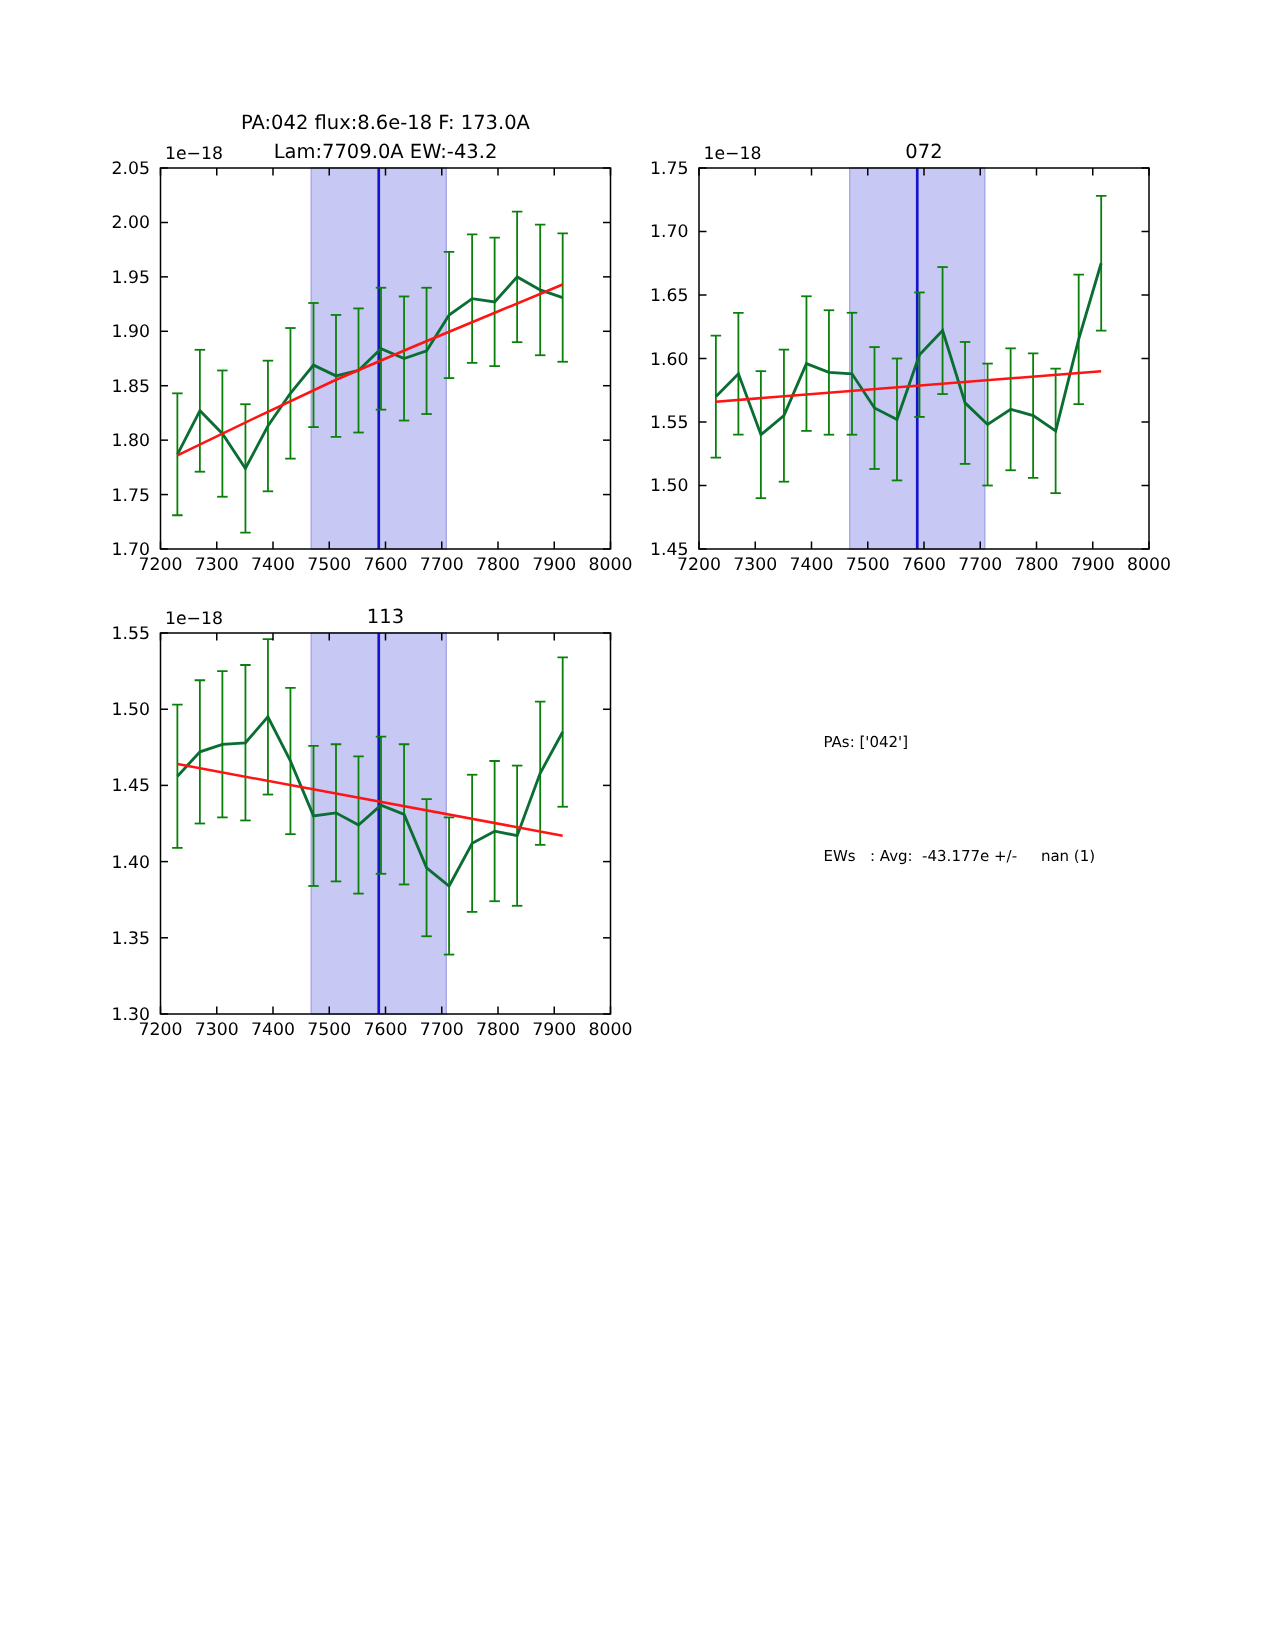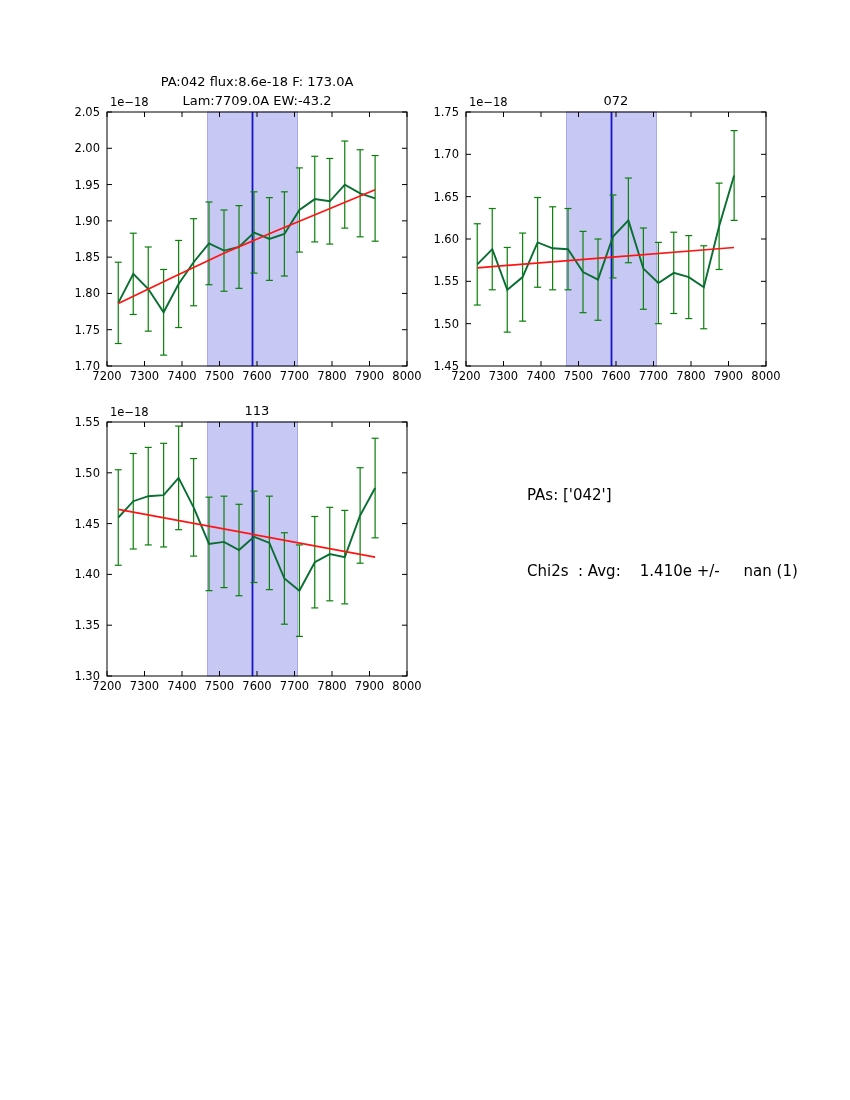--- a/index.html
+++ b/index.html
@@ -7,22 +7,22 @@
     position:relative;
     width:850px;height:1100px;
     background:#ffffff;
     font-family:"DejaVu Sans", sans-serif;
     overflow:hidden;
   }
   .chart{position:absolute;width:372px;height:335px;}
   .chart svg{display:block;}
   .stats{
     position:absolute;
-    left:527px;top:432px;
-    font-size:15px;
+    left:549px;top:432px;
+    font-size:10px;
     line-height:25.4px;
     color:#000;
     white-space:pre;
   }
   text{font-family:"DejaVu Sans", sans-serif;fill:#000;}
 </style>
 </head>
 <body>
 
 <div class="figure">
@@ -380,15 +380,15 @@
           <text x="40" y="56" text-anchor="end" font-size="11.5">1.55</text>
         </g>
         <rect x="47" y="52" width="300" height="254" fill="none" stroke="#000000" stroke-width="1"></rect>
         <text x="50" y="46" font-size="11.5">1e−18</text>
         <text x="197" y="45" text-anchor="middle" font-size="13">113</text>
       </svg>
     </div>
 
   <div class="stats">
     <div>PAs: ['042']</div>
-    <div>Chi2s  : Avg:    1.410e +/-     nan (1)</div>
+    <div>EWs   : Avg:  -43.177e +/-     nan (1)</div>
   </div>
 </div>
 
 </body></html>

